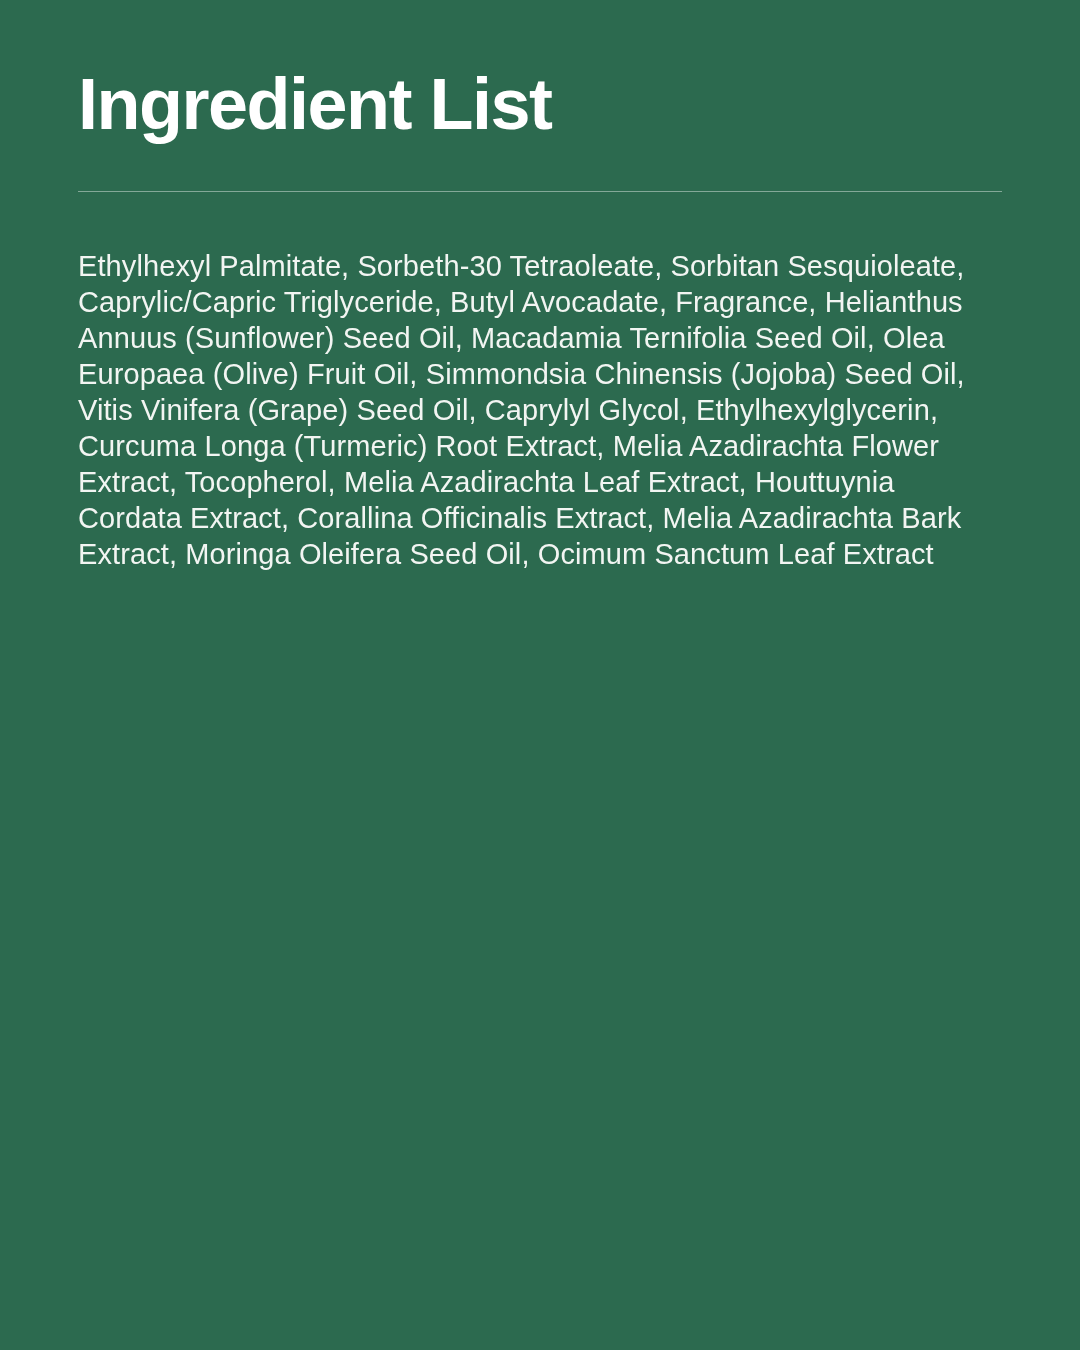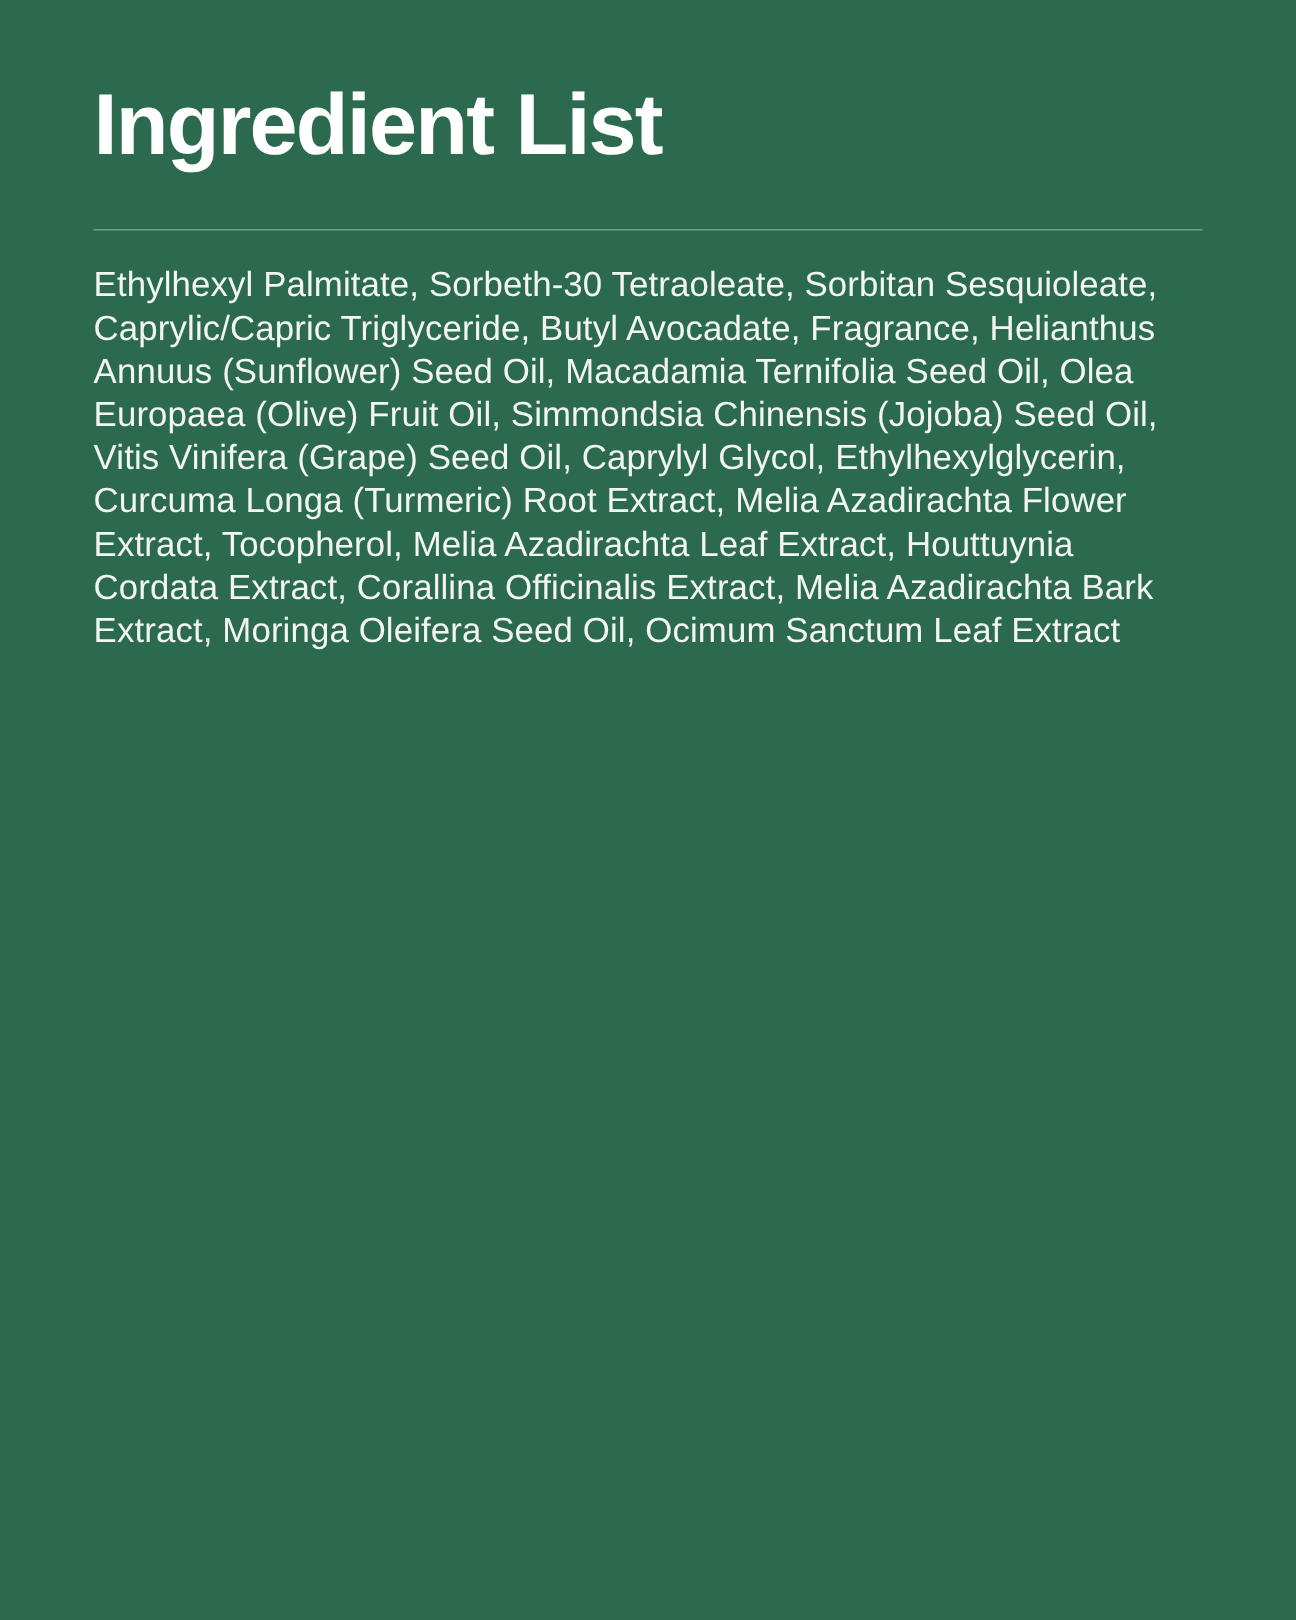--- a/index.html
+++ b/index.html
@@ -30,21 +30,21 @@
     line-height: 88px;
     letter-spacing: -1.5px;
   }
   .divider {
     margin-top: 43px;
     width: 924px;
     height: 1px;
     background: rgba(255,255,255,0.42);
   }
   .ingredients {
-    margin-top: 28px;
+    margin-top: 56px;
     width: 900px;
     color: #f2f5f2;
     font-family: "Liberation Sans", sans-serif;
     font-size: 29px;
     line-height: 36px;
     font-weight: 400;
     letter-spacing: 0.1px;
     text-align: left;
   }
 </style>

